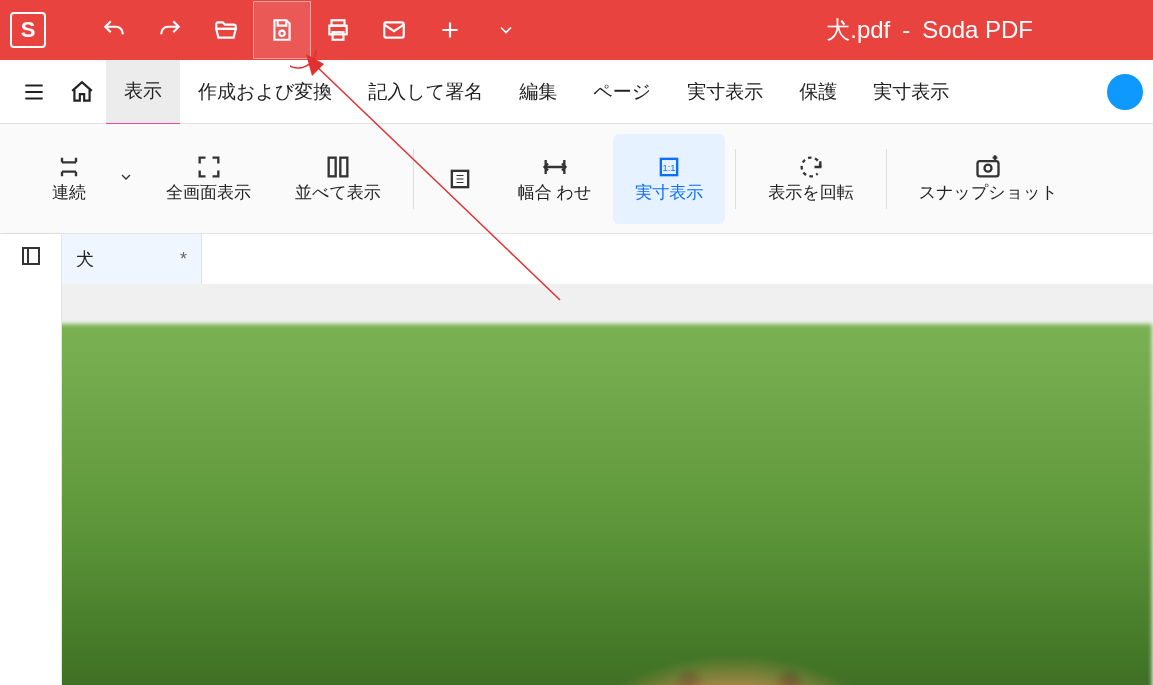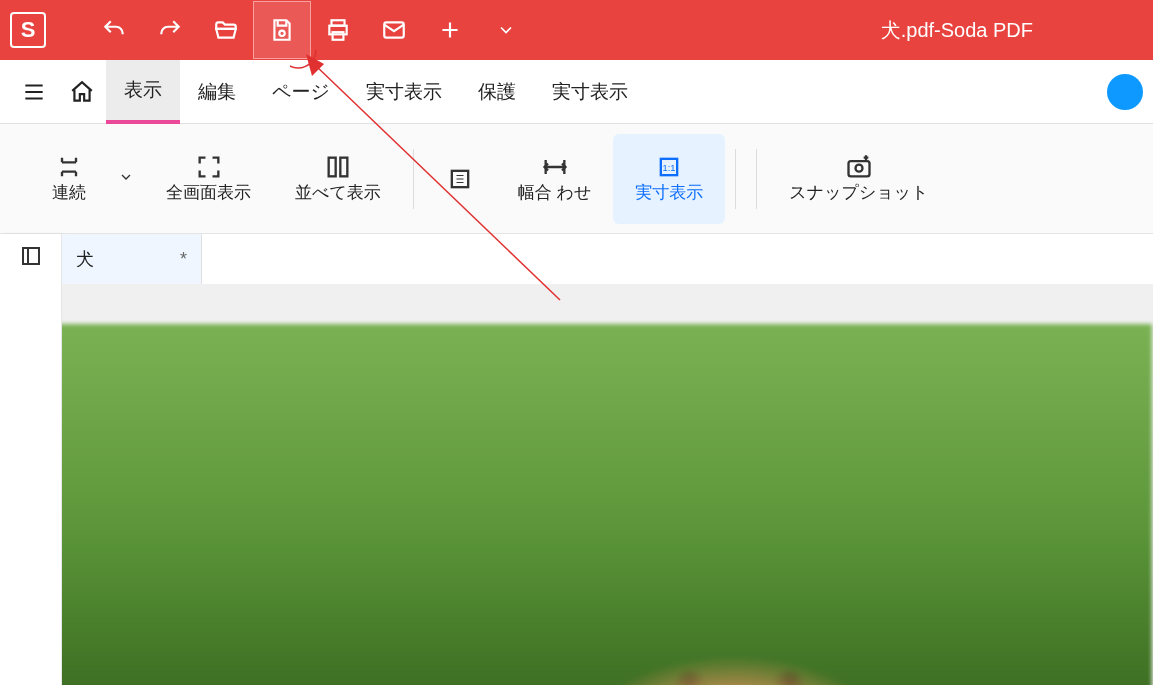--- a/index.html
+++ b/index.html
@@ -3,26 +3,26 @@
 <meta charset="utf-8">
 <style>
 * { box-sizing: border-box; margin: 0; padding: 0; }
 body { font-family: -apple-system, "Segoe UI", Meiryo, sans-serif; width: 1153px; height: 685px; overflow: hidden; background: #fff; position: relative; }
 
 .titlebar { background: #e8433f; height: 60px; display: flex; align-items: center; padding: 0 10px; color: #fff; }
 .app-logo { width: 36px; height: 36px; border: 2px solid #fff; border-radius: 4px; display: flex; align-items: center; justify-content: center; font-weight: bold; font-size: 22px; margin-right: 40px; }
 .tb-btn { width: 56px; height: 56px; display: flex; align-items: center; justify-content: center; cursor: pointer; }
 .tb-btn svg { stroke: #fff; fill: none; stroke-width: 2; }
 .tb-btn.highlighted { background: rgba(255,255,255,0.12); outline: 1px solid rgba(255,255,255,0.5); }
-.title-text { margin-left: auto; margin-right: 110px; font-size: 20px; display: flex; align-items: center; }
+.title-text { margin-left: auto; margin-right: 110px; font-size: 24px; display: flex; gap: 12px; align-items: center; }
 
 .menubar { height: 64px; background: #fff; border-bottom: 1px solid #e0e0e0; display: flex; align-items: center; padding: 0 10px; gap: 0; }
 .hamburger, .home-btn { width: 48px; height: 48px; display: flex; align-items: center; justify-content: center; cursor: pointer; }
 .menu-item { padding: 0 18px; height: 64px; display: flex; align-items: center; font-size: 19px; color: #222; cursor: pointer; }
-.menu-item.active { background: #ececec; border-bottom: 4px solid #ec4899; }
+.menu-item.active { background: #ececec; border-bottom: 1px solid #ec4899; }
 .blue-circle { margin-left: auto; width: 36px; height: 36px; border-radius: 50%; background: #0d99ff; }
 
 .toolbar { height: 110px; background: #fafafa; border-bottom: 1px solid #e5e5e5; display: flex; align-items: center; padding: 0 30px; }
 .tool-btn { display: flex; flex-direction: column; align-items: center; justify-content: center; padding: 0 22px; height: 90px; cursor: pointer; font-size: 17px; color: #222; border-radius: 6px; }
 .tool-btn.active { background: #e6f2ff; color: #0d6efd; }
 .tool-btn.active svg { stroke: #0d6efd; }
 .tool-btn svg { stroke: #333; fill: none; stroke-width: 2; }
 .tool-sep { width: 1px; height: 60px; background: #ddd; margin: 0 10px; }
 .dropdown-caret { padding: 0 10px; cursor: pointer; }
 
@@ -114,20 +114,22 @@
         <path d="M4 6h16M4 12h16M4 18h16"></path>
       </svg>
     </div>
   <div class="home-btn">
       <svg width="26" height="26" viewBox="0 0 24 24" stroke="#222" fill="none" stroke-width="2">
         <path d="M3 11l9-8 9 8"></path>
         <path d="M5 10v10h5v-6h4v6h5V10"></path>
       </svg>
     </div>
   <div class="menu-item active">表示</div>
+  <div class="menu-item">作成および変換</div>
+  <div class="menu-item">記入して署名</div>
   <div class="menu-item">編集</div>
   <div class="menu-item">ページ</div>
   <div class="menu-item">実寸表示</div>
   <div class="menu-item">保護</div>
   <div class="menu-item">実寸表示</div>
   <div class="blue-circle"></div>
 </div>
 
 <div class="toolbar">
   <div class="tool-btn">
@@ -168,20 +170,27 @@
     <span>幅合 わせ</span>
   </div>
   <div class="tool-btn active">
     <svg width="28" height="28" viewBox="0 0 24 24">
         <rect x="5" y="5" width="14" height="14"></rect>
         <text x="12" y="15" font-size="8" text-anchor="middle" fill="#0d6efd" stroke="none">1:1</text>
       </svg>
     <span>実寸表示</span>
   </div>
   <div class="tool-sep"></div>
+  <div class="tool-btn">
+    <svg width="28" height="28" viewBox="0 0 24 24">
+        <path d="M20 12a8 8 0 10-2.3 5.6" stroke-dasharray="3 3"></path>
+        <path d="M20 7v5h-5"></path>
+      </svg>
+    <span>表示を回転</span>
+  </div>
   <div class="tool-sep"></div>
   <div class="tool-btn">
     <svg width="28" height="28" viewBox="0 0 24 24">
         <rect x="3" y="7" width="18" height="13" rx="2"></rect>
         <circle cx="12" cy="13" r="3"></circle>
         <path d="M16 4h4M18 2v4"></path>
       </svg>
     <span>スナップショット</span>
   </div>
 </div>

